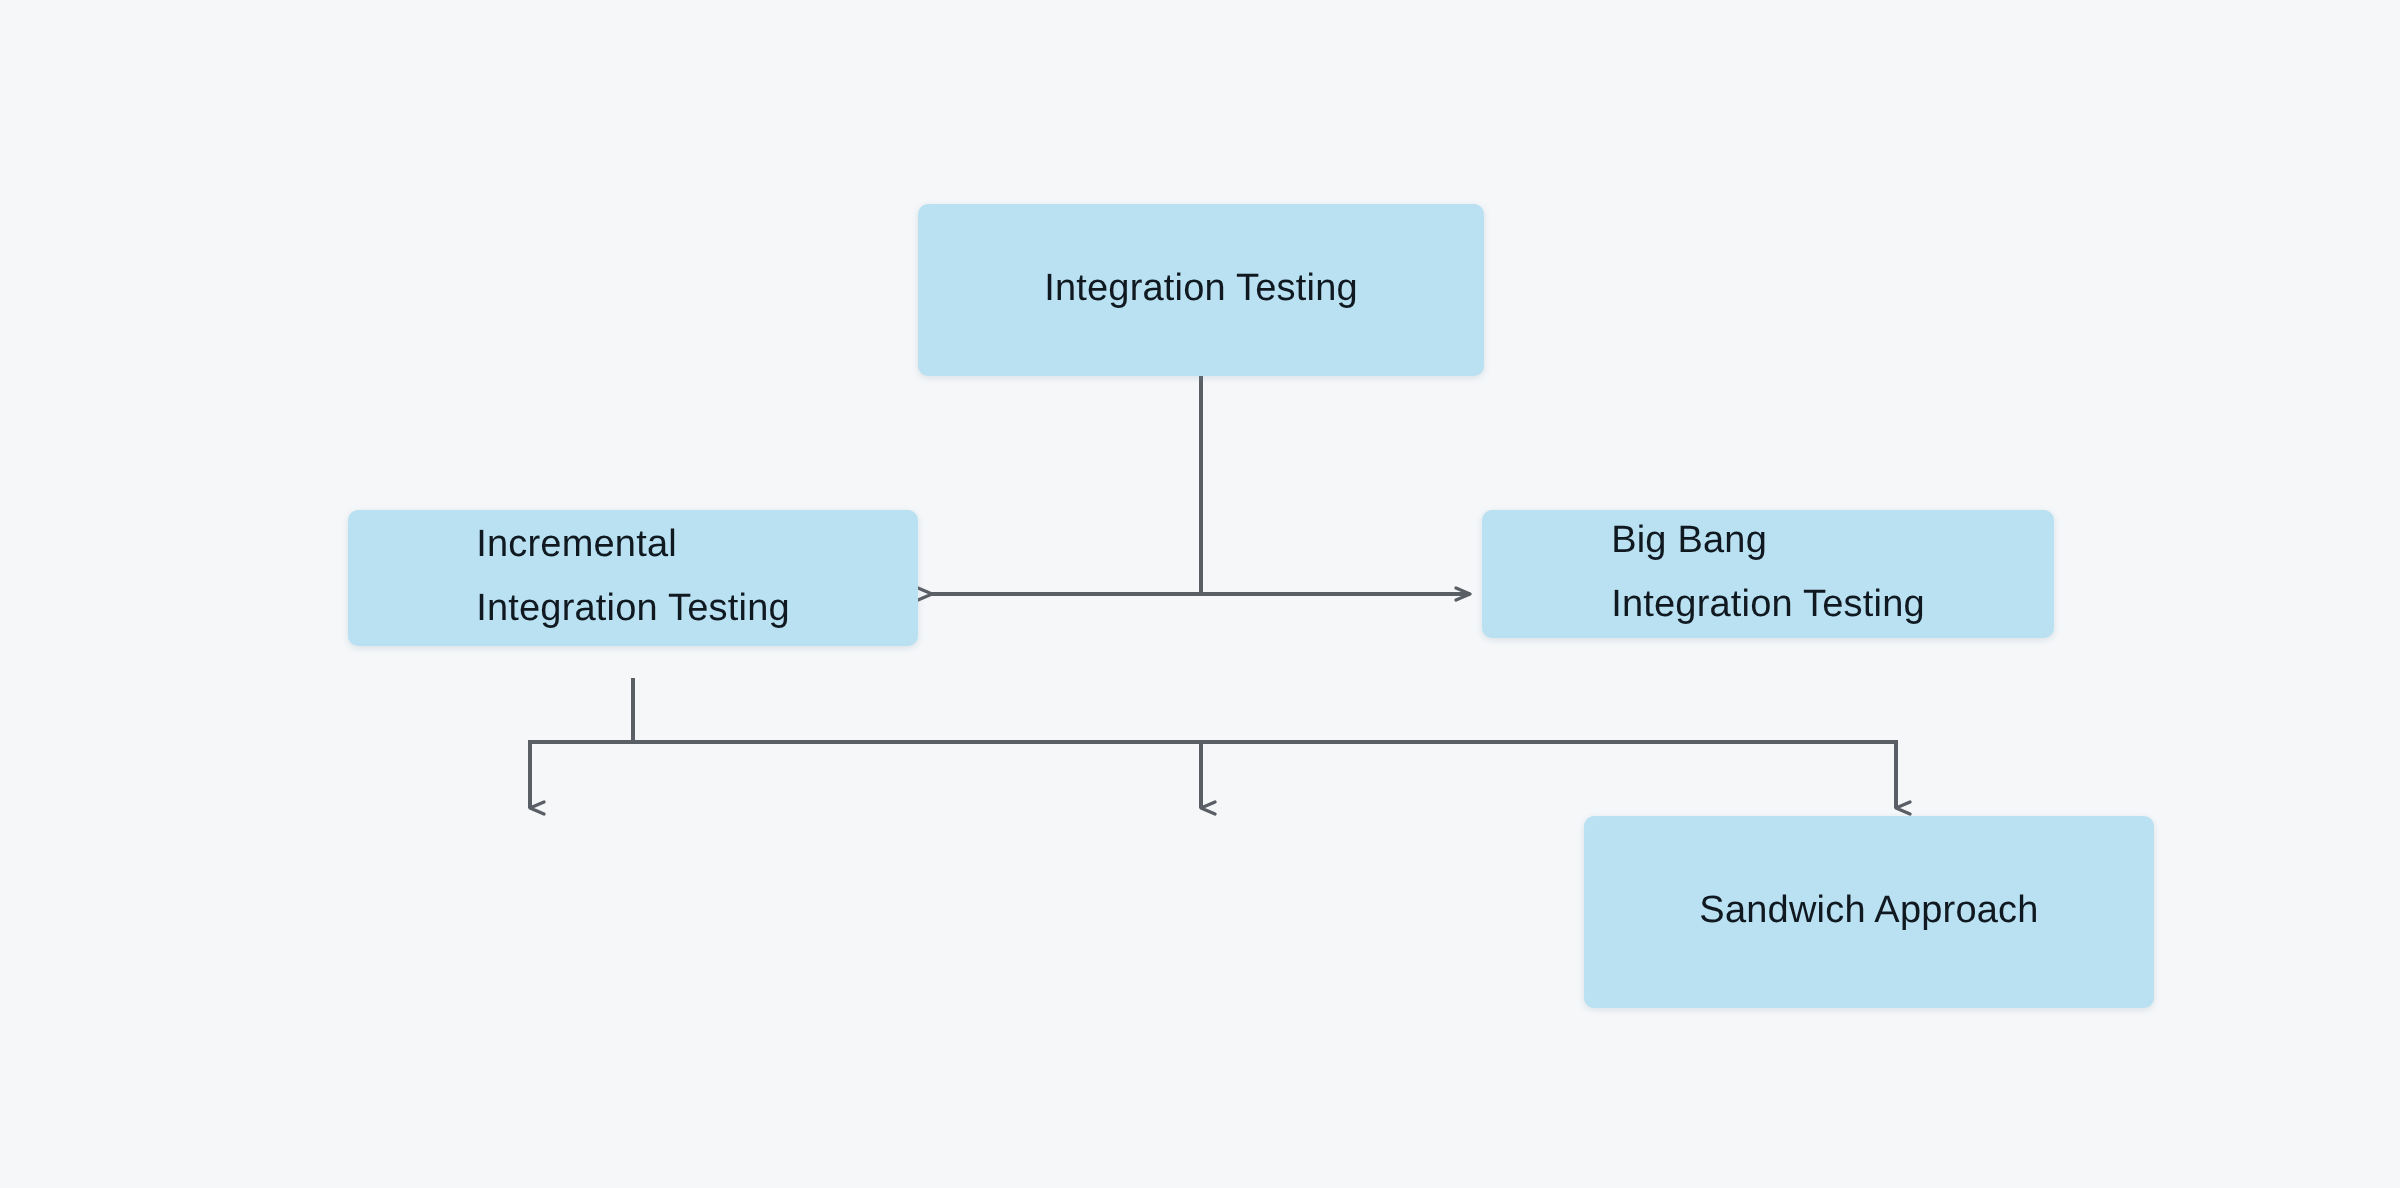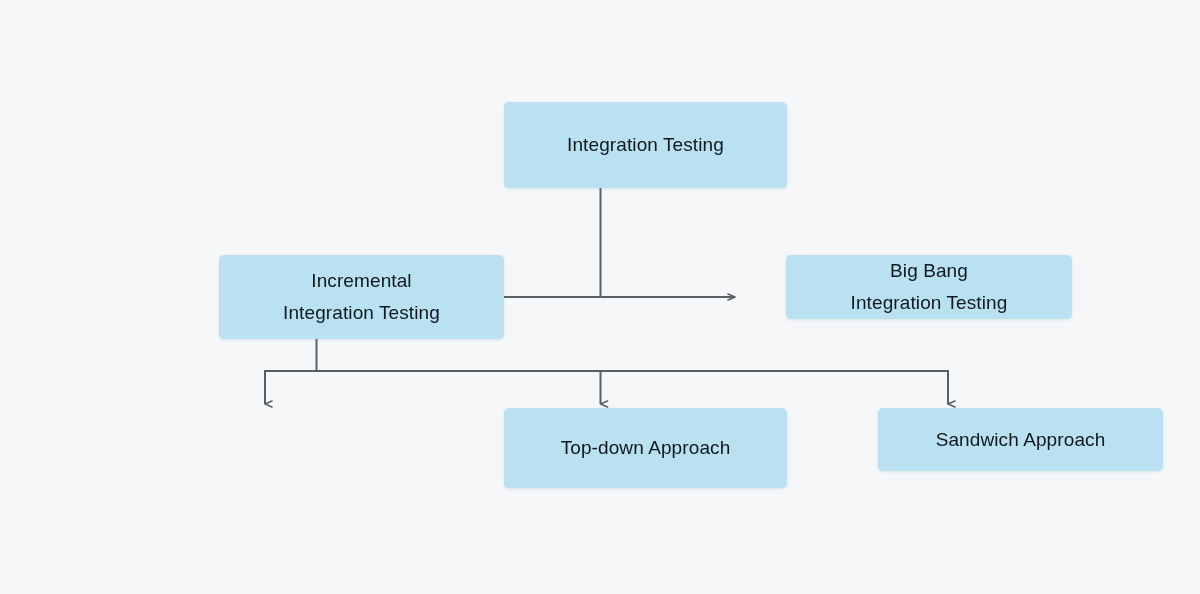--- a/index.html
+++ b/index.html
@@ -29,49 +29,48 @@
   }
   .node {
     position: absolute;
     box-sizing: border-box;
     background: #b9e1f2;
     border-radius: 5px;
     box-shadow: 0 1px 3px rgba(120, 150, 170, 0.22);
     display: flex;
     align-items: center;
     justify-content: center;
-    text-align: center;
+    text-align: left;
     color: #101820;
     font-size: 19px;
     font-weight: 500;
     line-height: 32px;
     letter-spacing: 0.1px;
     z-index: 2;
-    margin-left: 45px;
   }
   .node-label {
     display: block;
     white-space: pre-line;
     padding: 0 10px;
   }
 
   
   #node-integration-testing {
     left: 459px;
     top: 102px;
     width: 283px;
     height: 86px;
   }
 
   
   #node-incremental-integration-testing {
     left: 174px;
     top: 255px;
     width: 285px;
-    height: 84px;
+    height: 68px;
   }
   #node-big-bang-integration-testing {
     left: 741px;
     top: 255px;
     width: 286px;
     height: 64px;
   }
 
   
   #node-bottom-up-approach {
@@ -80,24 +79,24 @@
     width: 285px;
     height: 80px;
   }
   #node-top-down-approach {
     left: 459px;
     top: 408px;
     width: 283px;
     height: 80px;
   }
   #node-sandwich-approach {
-    left: 833px;
+    left: 792px;
     top: 408px;
     width: 285px;
-    height: 63px;
+    height: 96px;
   }
 </style>
 </head>
 <body>
 
 <div id="diagram-root">
 
   <svg id="connector-layer" width="1200" height="594" viewBox="0 0 1200 594" xmlns="http://www.w3.org/2000/svg">
     <defs>
       <marker id="arrow-right" markerWidth="10" markerHeight="10" refX="8" refY="4" orient="auto" markerUnits="userSpaceOnUse">
@@ -136,21 +135,18 @@
     <span class="node-label">Incremental
 Integration Testing</span>
   </div>
 
   <div class="node" id="node-big-bang-integration-testing">
     <span class="node-label">Big Bang
 Integration Testing</span>
   </div>
 
 
-  <div class="node" id="node-top-down-approach">
-    <span class="node-label">Top-down Approach</span>
-  </div>
 
   <div class="node" id="node-sandwich-approach">
     <span class="node-label">Sandwich Approach</span>
   </div>
 
 </div>
 
 </body></html>

